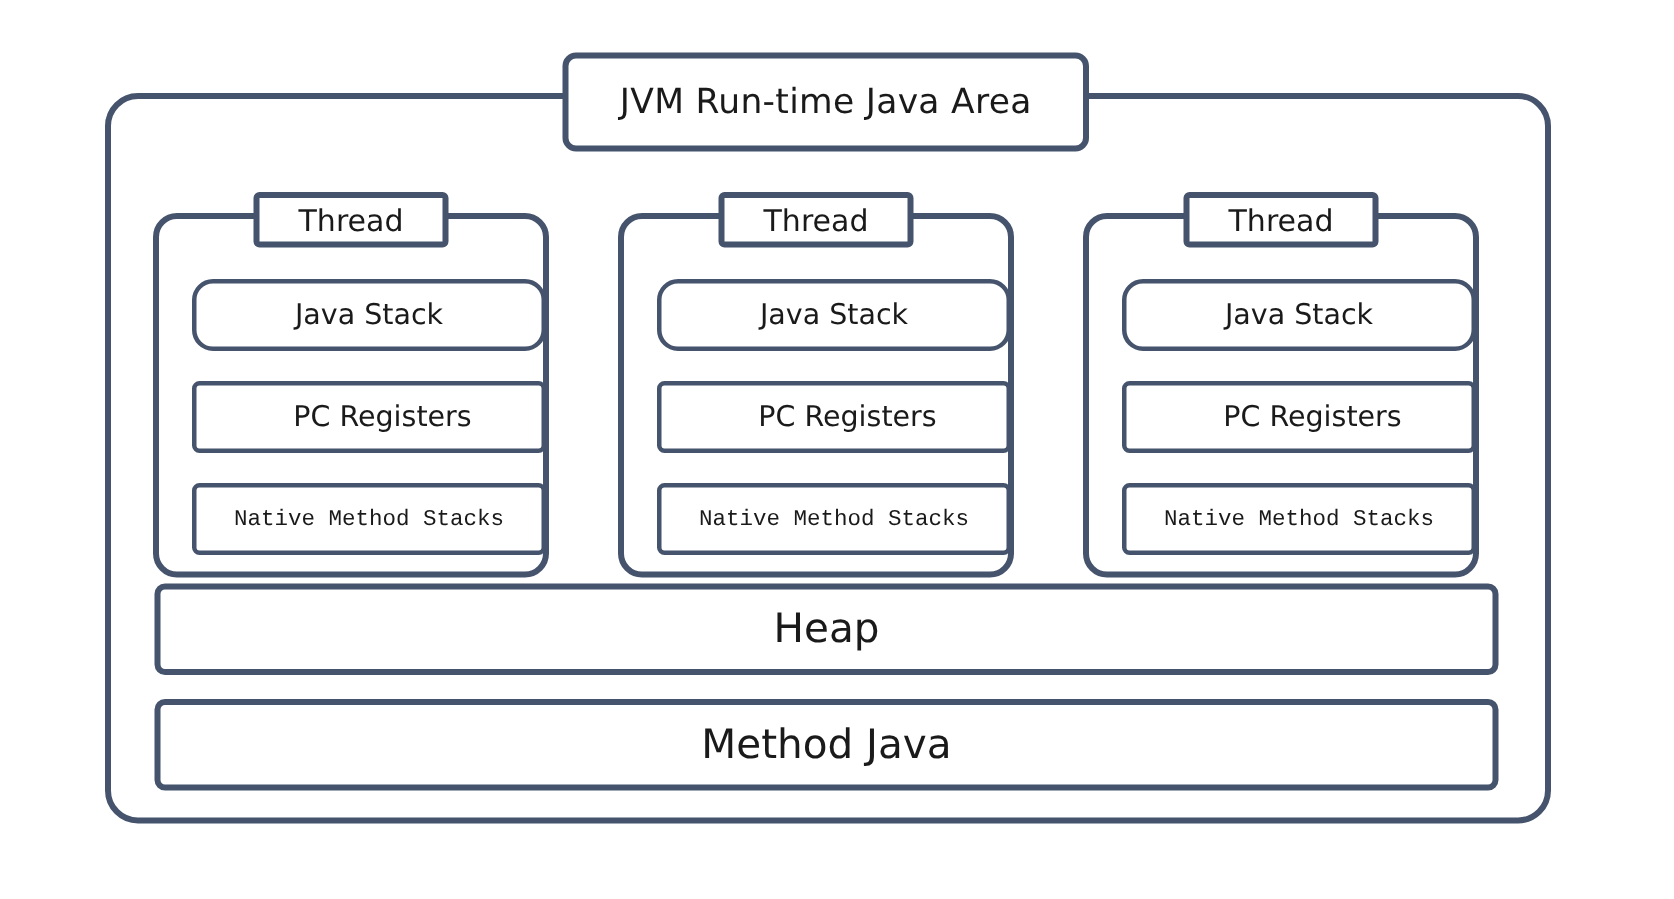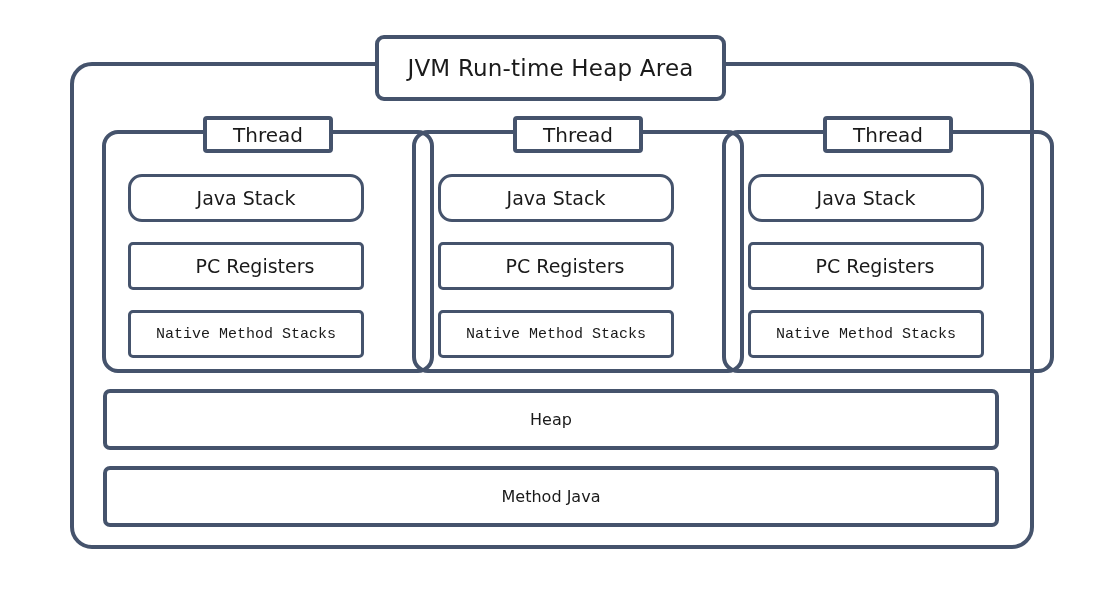--- a/index.html
+++ b/index.html
@@ -54,22 +54,22 @@
   .title-plate .title-text {
     font-size: 23px;
     color: #1a1a1a;
     letter-spacing: 0.2px;
     line-height: 1;
   }
 
   
   .thread-box {
     position: absolute;
-    top: 130px;
-    width: 332px;
+    top: 142px;
+    width: 264px;
     height: 243px;
     border: 4px solid #45536c;
     border-radius: 16px;
     background: transparent;
     box-sizing: border-box;
   }
   .thread-box.t0 { left: 102px; }
   .thread-box.t1 { left: 412px; }
   .thread-box.t2 { left: 722px; }
 
@@ -135,34 +135,34 @@
     background: #ffffff;
     box-sizing: border-box;
     display: flex;
     align-items: center;
     justify-content: center;
   }
   .memory-area.m0 { top: 389px; }
   .memory-area.m1 { top: 466px; }
 
   .memory-area .memory-text {
-    font-size: 16px;
+    font-size: 27px;
     color: #1a1a1a;
     line-height: 1;
   }
 </style>
 </head>
 <body>
 
 <div id="diagram">
 
   <div class="outer-container"></div>
 
   <div class="title-plate">
-    <span class="title-text">JVM Run-time Heap Area</span>
+    <span class="title-text">JVM Run-time Java Area</span>
   </div>
 
   <div class="thread-box t0">
     <div class="thread-plate">
       <span class="plate-text">Thread</span>
     </div>
     <div class="region r0">
       <span class="region-text">Java Stack</span>
     </div>
     <div class="region r1">

